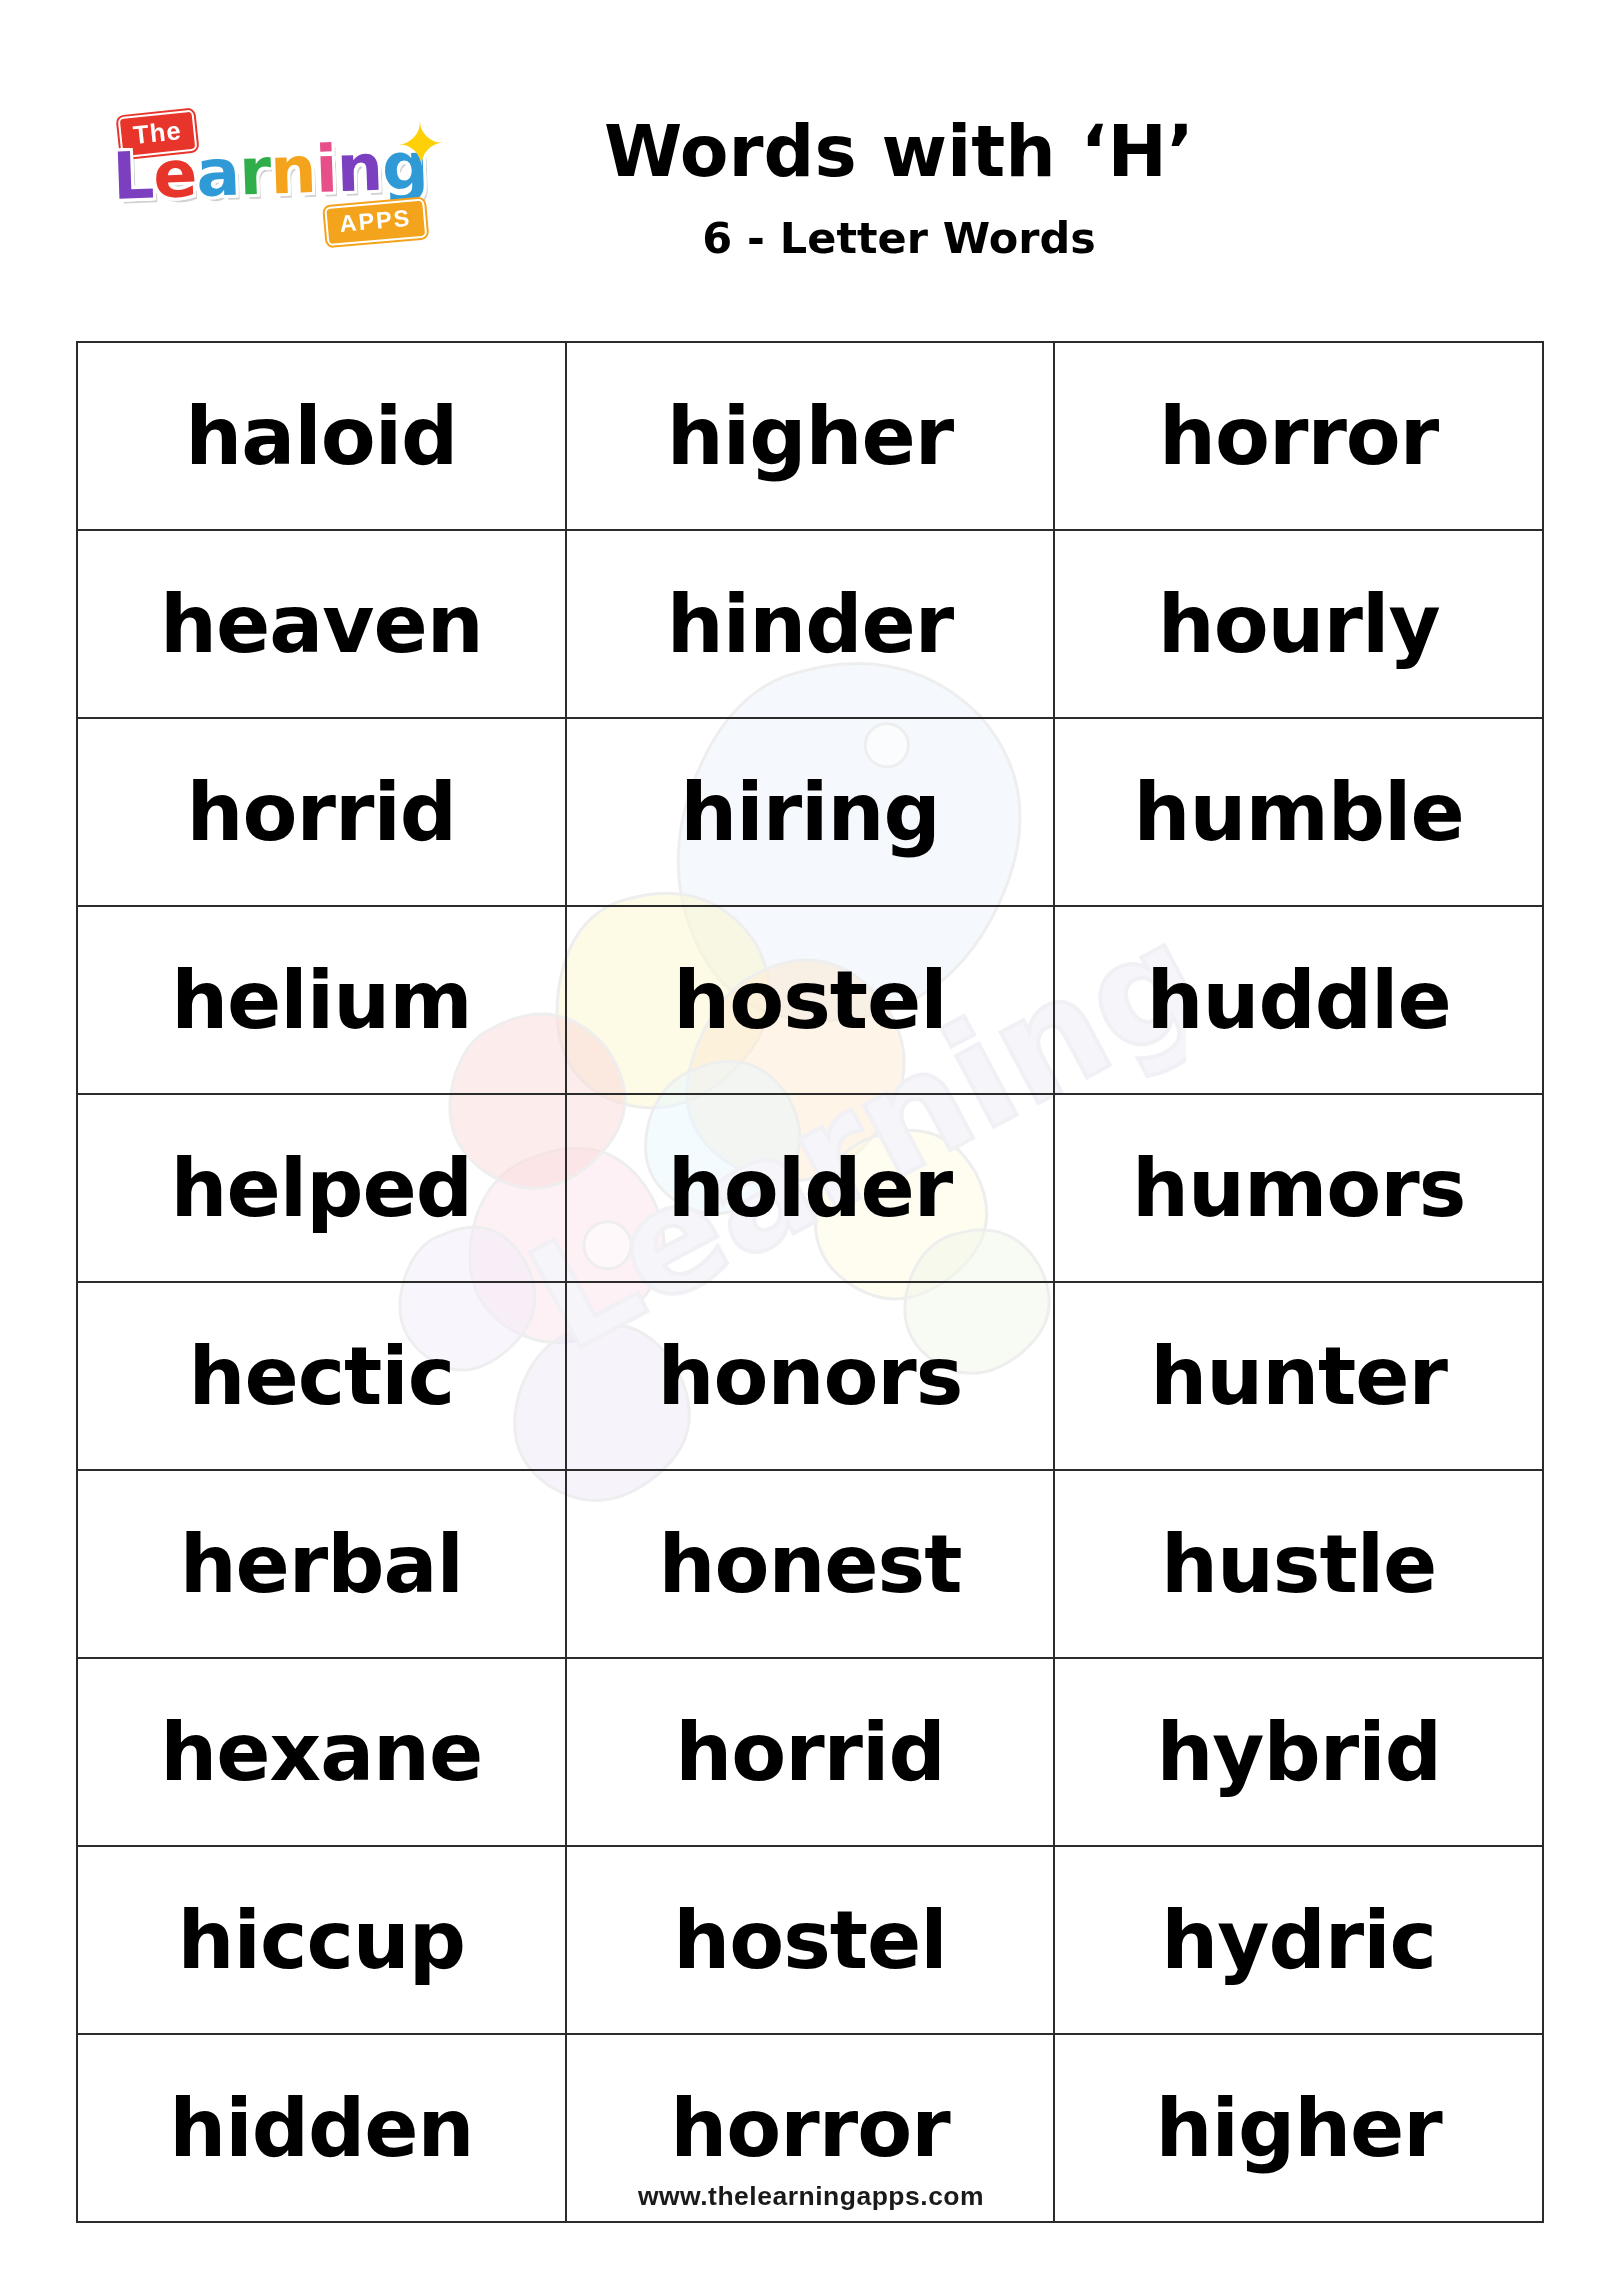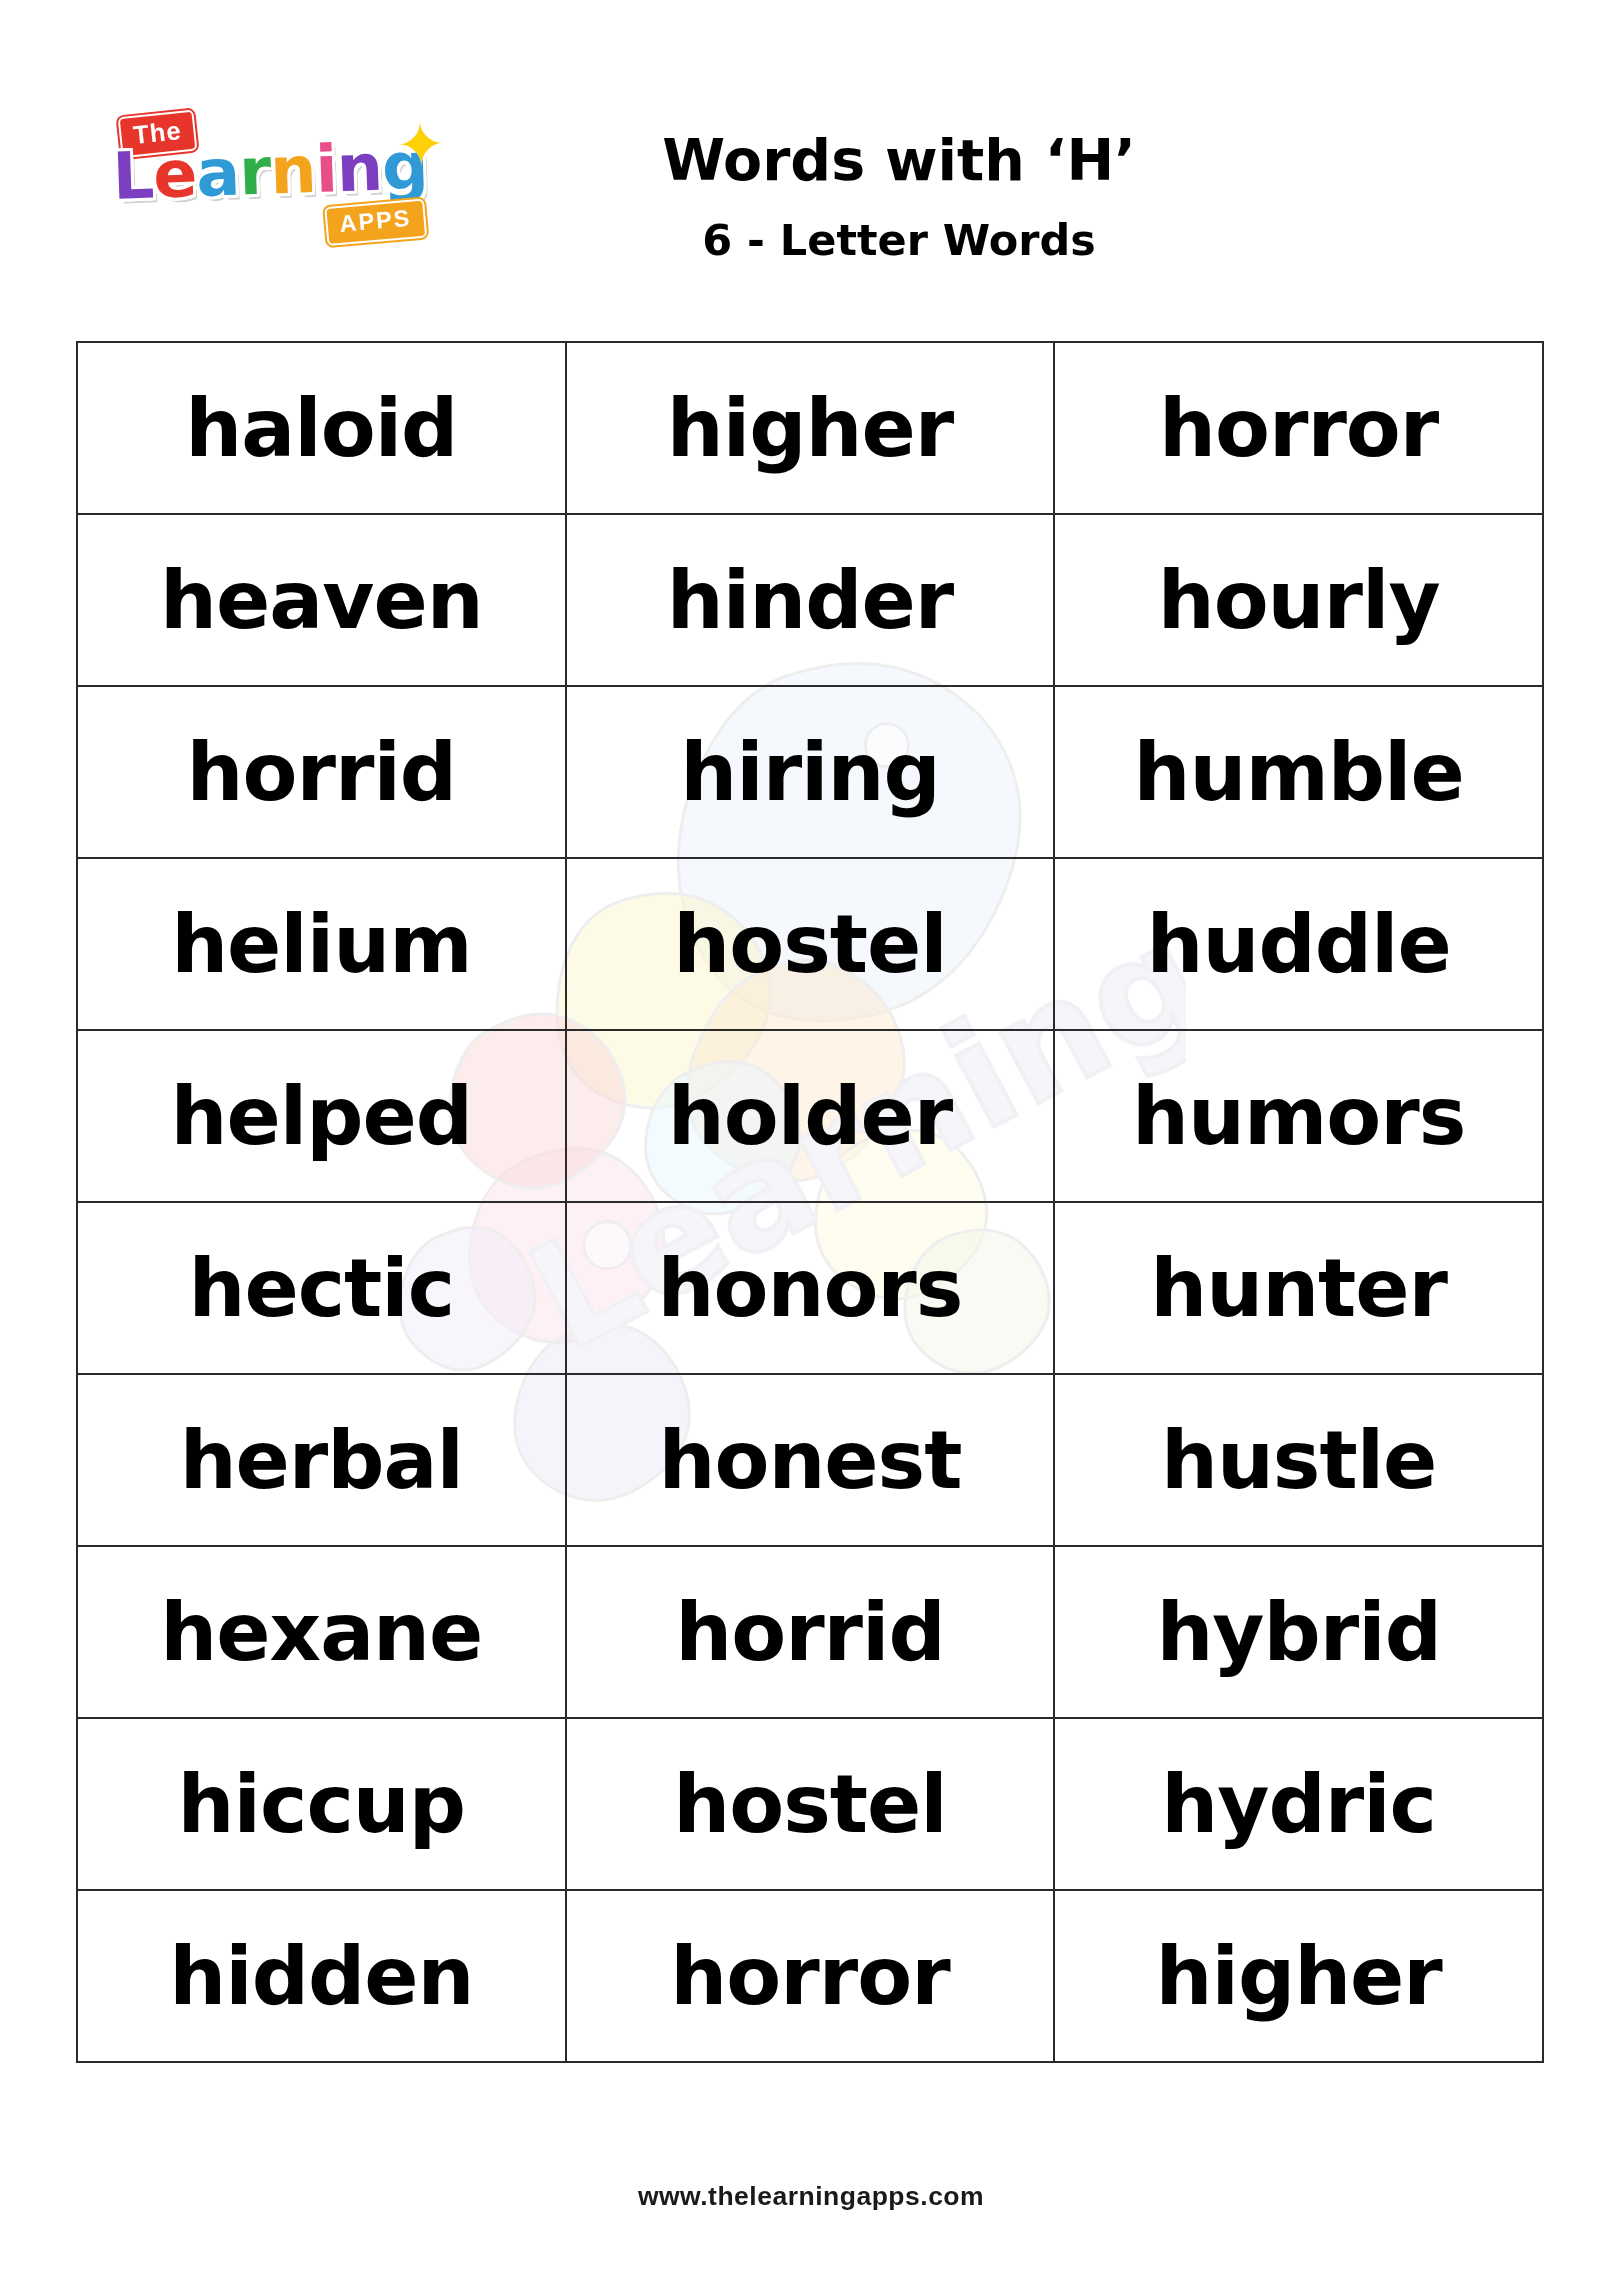--- a/index.html
+++ b/index.html
@@ -98,25 +98,25 @@
   .titles {
     position: absolute;
     left: 0;
     right: 0;
     top: 116px;
     text-align: center;
     padding-left: 176px;
   }
   .title-main {
     font-family: "DejaVu Sans", sans-serif;
-    font-size: 57px;
+    font-size: 71px;
     font-weight: bold;
     color: #000000;
     line-height: 1;
-    margin: 16px;
+    margin: 0;
     letter-spacing: 0px;
   }
   .title-sub {
     font-family: "DejaVu Sans", sans-serif;
     font-size: 43px;
     font-weight: bold;
     color: #000000;
     margin: 30px 0 0 0;
     line-height: 1;
   }
@@ -150,21 +150,21 @@
     border: 2px solid #2b2b2b;
     height: 170px;
     text-align: center;
     vertical-align: middle;
     font-family: "DejaVu Sans", sans-serif;
     font-weight: bold;
     font-size: 80px;
     color: #000000;
     letter-spacing: -1px;
     background: transparent;
-    padding: 0;
+    padding: 8px;
   }
 
   
   .footer {
     position: absolute;
     left: 0;
     right: 0;
     top: 2181px;
     text-align: center;
     font-family: Liberation Sans, sans-serif;

